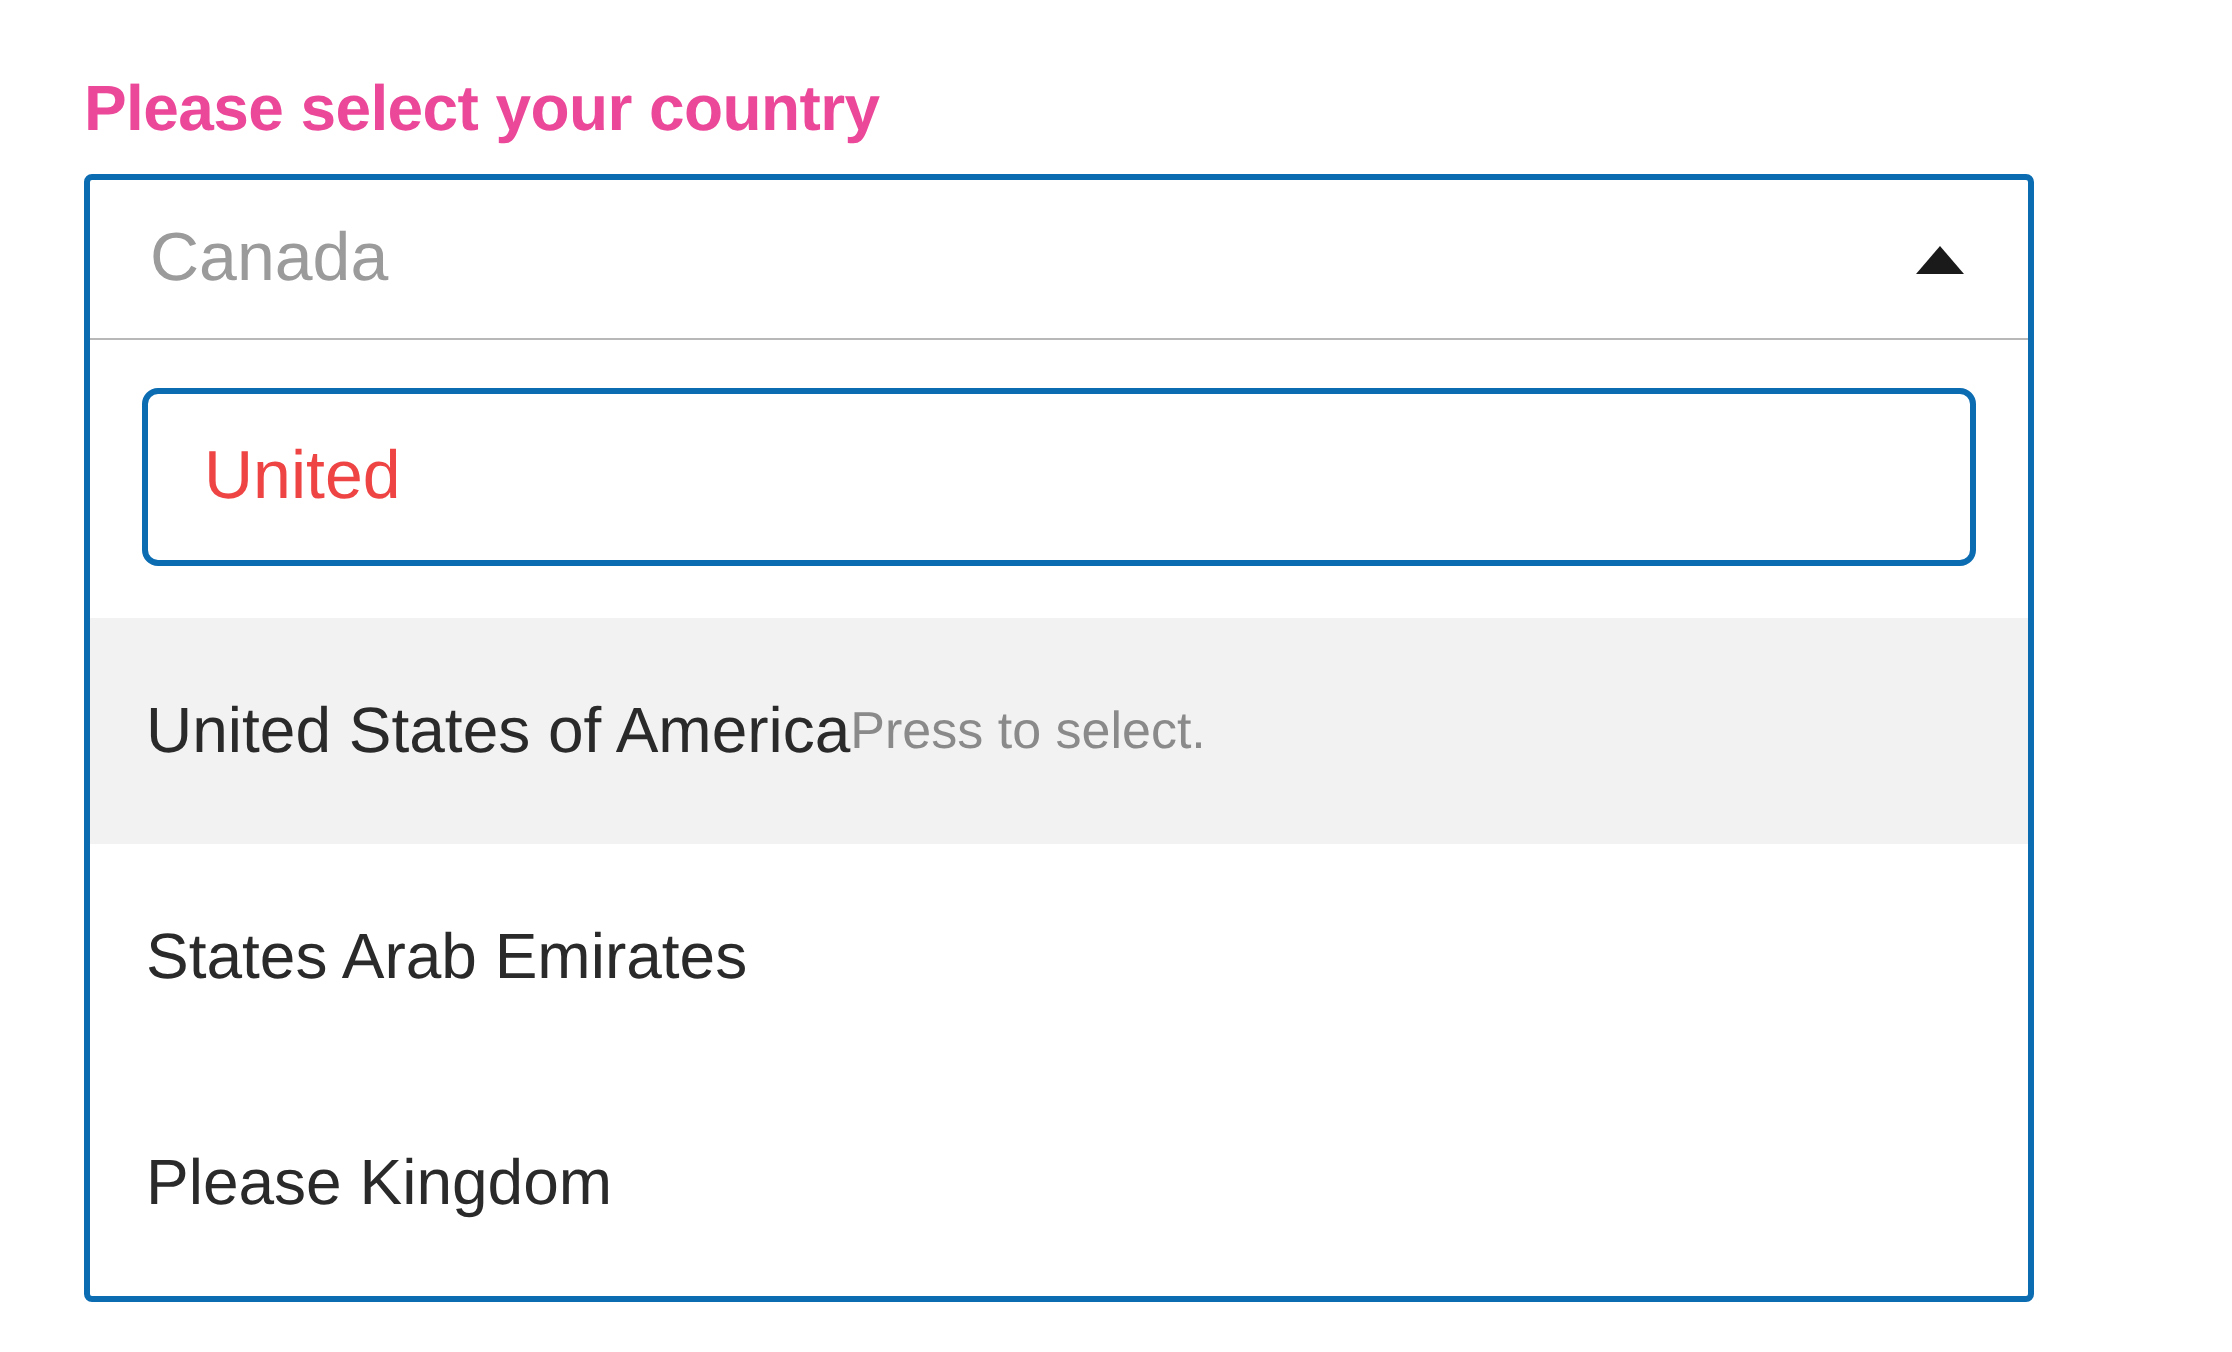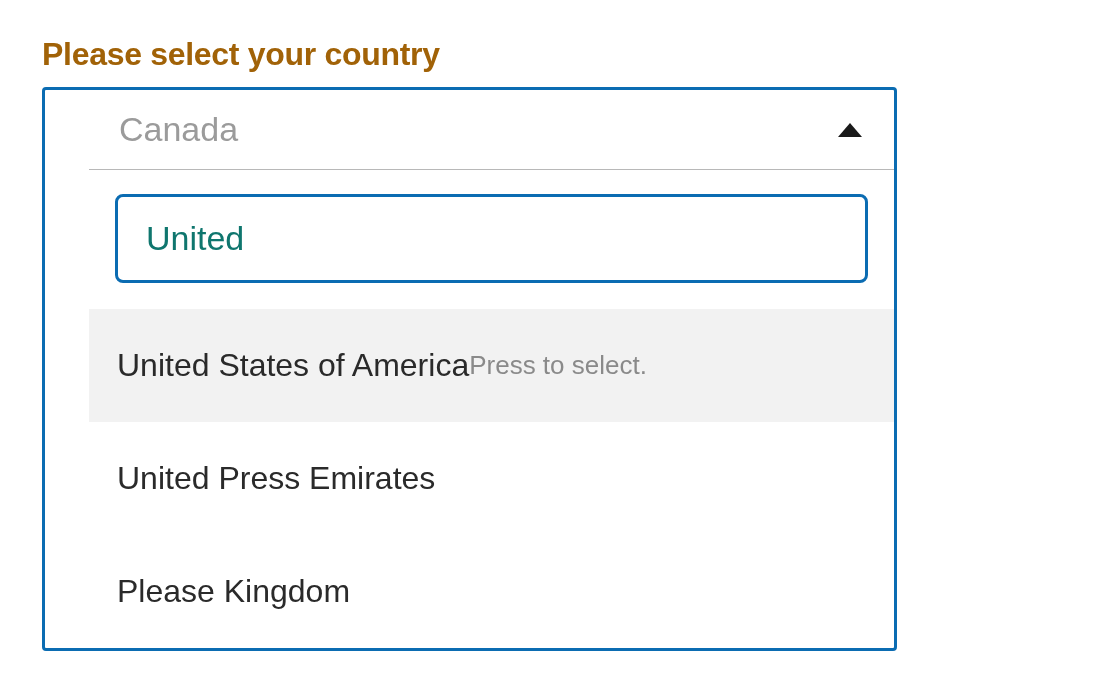--- a/index.html
+++ b/index.html
@@ -11,30 +11,29 @@
       font-family: -apple-system, BlinkMacSystemFont, "Segoe UI", Helvetica, Arial, sans-serif;
       background: #ffffff;
       padding: 36px 42px;
       width: 1116px;
       height: 676px;
       overflow: hidden;
     }
     .field-label {
       font-size: 32px;
       font-weight: 700;
-      color: #a16207;
+      color: #ec4899;
       margin-bottom: 14px;
       letter-spacing: -0.3px;
     }
     .combobox {
-      width: 855px;
+      width: 975px;
       border: 3px solid #0b6cb2;
       border-radius: 4px;
       background: #ffffff;
-      padding-left: 44px;
     }
     .combobox-header {
       display: flex;
       align-items: center;
       justify-content: space-between;
       padding: 20px 28px 20px 30px;
     }
     .combobox-placeholder {
       font-size: 34px;
       color: #9b9b9b;
@@ -57,21 +56,21 @@
       padding-top: 24px;
     }
     .search-wrap {
       padding: 0 26px 26px 26px;
     }
     .search-input {
       width: 100%;
       border: 3px solid #0b6cb2;
       border-radius: 8px;
       font-size: 34px;
-      color: #0f766e;
+      color: #ef4444;
       padding: 22px 28px;
       outline: none;
       font-family: inherit;
       background: #ffffff;
     }
     .option {
       display: flex;
       align-items: center;
       justify-content: flex-start;
       padding: 38px 28px;
@@ -107,21 +106,21 @@
     <div class="search-wrap">
       <input type="text" class="search-input" value="United" style="">
     </div>
 
     <div class="option highlighted">
       <span>United States of America</span>
       <span class="option-hint">Press to select.</span>
     </div>
 
     <div class="option">
-      <span>United Press Emirates</span>
+      <span>States Arab Emirates</span>
     </div>
 
     <div class="option">
       <span>Please Kingdom</span>
     </div>
 
   </div>
 </div>
 
 </body></html>

